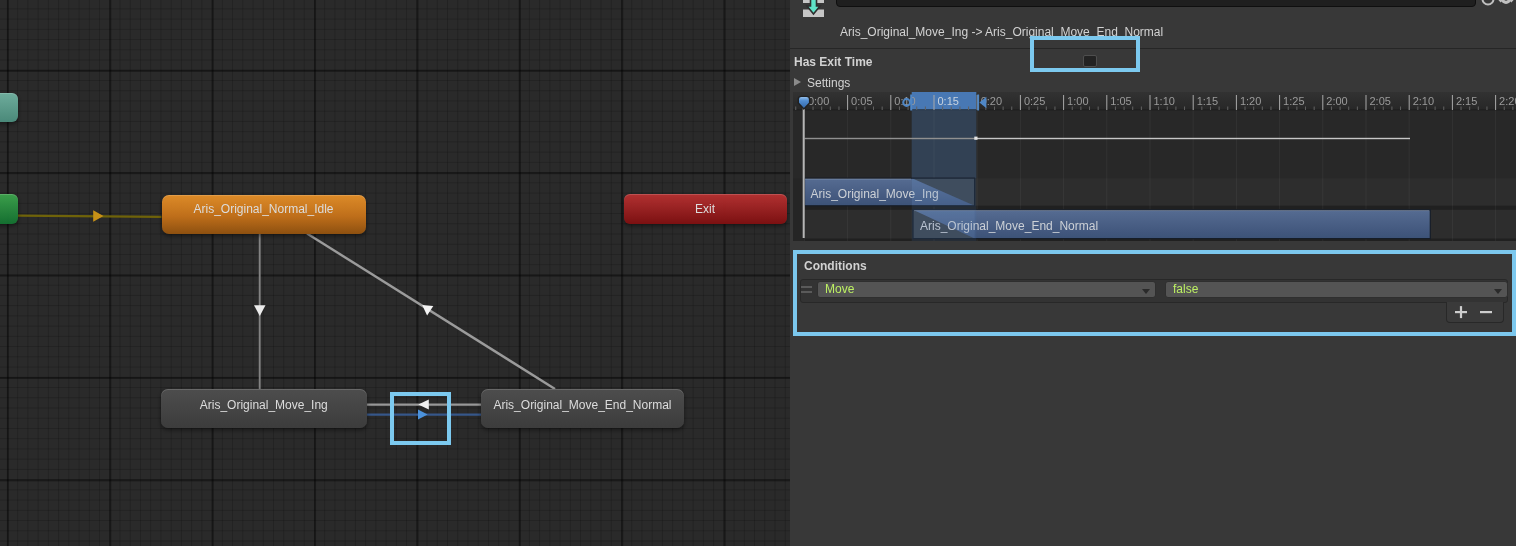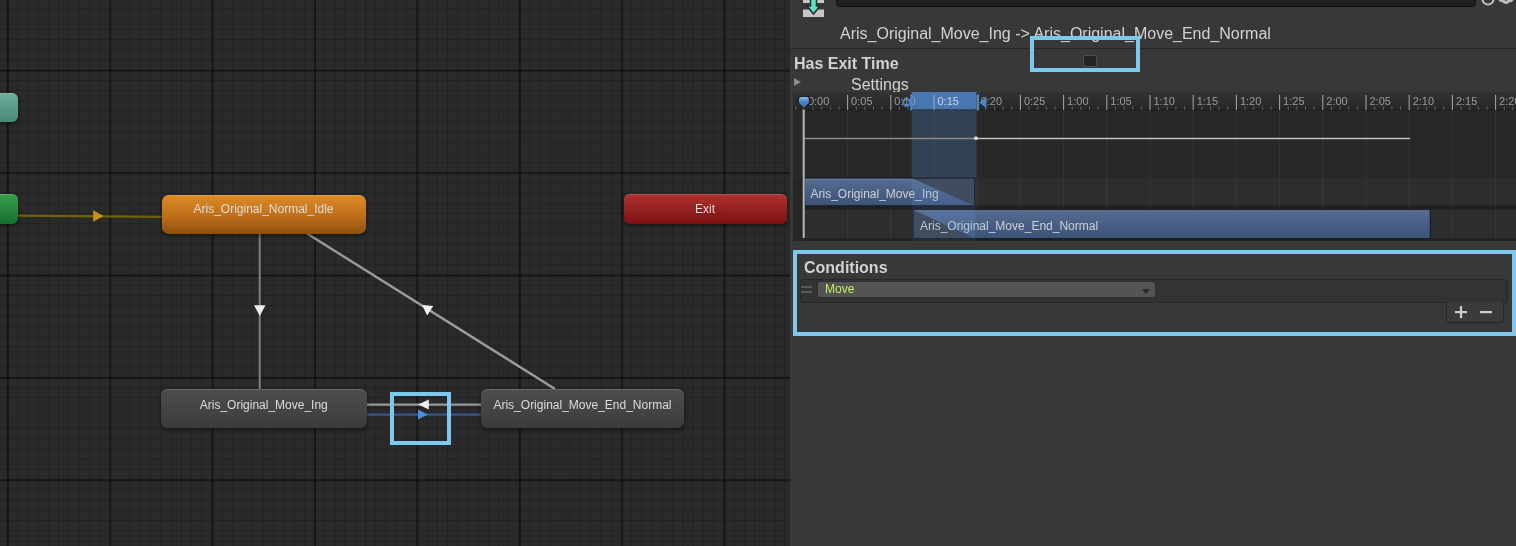--- a/index.html
+++ b/index.html
@@ -29,21 +29,21 @@
     background:linear-gradient(#e08d28,#c06f1a 55%,#8f5110);padding-bottom:11px;}
   #nExit{left:623.5px;top:194px;width:163px;height:29.5px;border-radius:6px;
     background:linear-gradient(#b43232,#7d1011);}
   #nMoveIng{left:161px;top:389px;width:205.5px;height:39.3px;
     background:linear-gradient(#4e4e4e,#3d3d3d);padding-bottom:7.5px;}
   #nMoveEnd{left:481px;top:389px;width:203px;height:39.3px;
     background:linear-gradient(#4e4e4e,#3d3d3d);padding-bottom:7.5px;}
   .hibox{position:absolute;border:4px solid #7cc9ef;}
   
   #insp{position:absolute;left:790px;top:0;width:726px;height:546px;background:#383838;}
-  .lbl{position:absolute;color:#d4d4d4;font-size:16px;white-space:nowrap;}
+  .lbl{position:absolute;color:#d4d4d4;font-size:12px;white-space:nowrap;}
   #namefield{position:absolute;left:836px;top:-9px;width:640px;height:16px;
     background:#1f1f1f;border:1px solid #0f0f0f;border-radius:4px;}
   #sep1{position:absolute;left:790px;top:47.5px;width:726px;height:1.5px;background:#262626;}
   #chk{position:absolute;left:1083px;top:54.5px;width:14px;height:12.5px;
     background:#232323;border:1px solid #4e4e4e;border-radius:2px;}
   #foldtri{position:absolute;left:794px;top:77.5px;width:0;height:0;
     border-left:7.5px solid #8b8b8b;border-top:4.8px solid transparent;border-bottom:4.8px solid transparent;}
   
   #timeline{position:absolute;left:793px;top:92px;width:723px;height:148.6px;
     background:#ffffff;overflow:hidden;}
@@ -107,21 +107,21 @@
     <rect x="19.5" y="-2" width="3" height="4" fill="#c0c0c0" transform="rotate(45 21 0)"></rect>
     <rect x="29.5" y="-2" width="3" height="4" fill="#c0c0c0" transform="rotate(-45 31 0)"></rect>
     <circle cx="26" cy="-1" r="1.8" fill="#383838"></circle>
   </svg>
   <div class="lbl" style="left:840px;top:25px;">Aris_Original_Move_Ing -&gt; Aris_Original_Move_End_Normal</div>
   <div id="sep1"></div>
   <div class="lbl" style="left:794px;top:54.5px;font-weight:bold;">Has Exit Time</div>
   <div id="chk"></div>
   <div class="hibox" style="left:1030px;top:36px;width:110px;height:35.5px;"></div>
   <div id="foldtri"></div>
-  <div class="lbl" style="left:807px;top:75.5px;margin-left:44px;">Settings</div>
+  <div class="lbl" style="left:807px;top:75.5px;">Settings</div>
 
   <div id="timeline">
     <svg width="723" height="149" style="position:absolute;left:0;top:0" font-family="Liberation Sans, sans-serif">
       <defs>
         <linearGradient id="rulerg" x1="0" y1="0" x2="0" y2="1">
           <stop offset="0" stop-color="#303030"></stop>
             <stop offset="1" stop-color="#252525"></stop>
         </linearGradient>
         <linearGradient id="phg" x1="0" y1="0" x2="0" y2="1">
           <stop offset="0" stop-color="#9ec7f0"></stop>
@@ -300,20 +300,22 @@
     </svg>
   </div>
 
   <div id="cond"></div>
   <div class="lbl" style="left:804px;top:258.5px;font-weight:bold;">Conditions</div>
   <div id="condlist"></div>
   <div style="position:absolute;left:800.5px;top:286px;width:11px;height:2px;background:#5a5a5a;"></div>
   <div style="position:absolute;left:800.5px;top:290.5px;width:11px;height:2px;background:#5a5a5a;"></div>
   <div class="dd" style="left:817px;top:280.9px;width:339px;">Move
     <div class="ddarrow" style="right:5px;"></div></div>
+  <div class="dd" style="left:1165px;top:280.9px;width:343px;">false
+    <div class="ddarrow" style="right:5px;"></div></div>
   <div id="footer-tab">
     <svg width="56" height="20" viewBox="0 0 56 20">
       <rect x="8" y="9" width="12" height="2.2" fill="#cdcdcd"></rect>
       <rect x="12.9" y="4.1" width="2.2" height="12" fill="#cdcdcd"></rect>
       <rect x="33" y="9" width="12" height="2.2" fill="#cdcdcd"></rect>
     </svg>
   </div>
 </div>
 
 </body></html>

